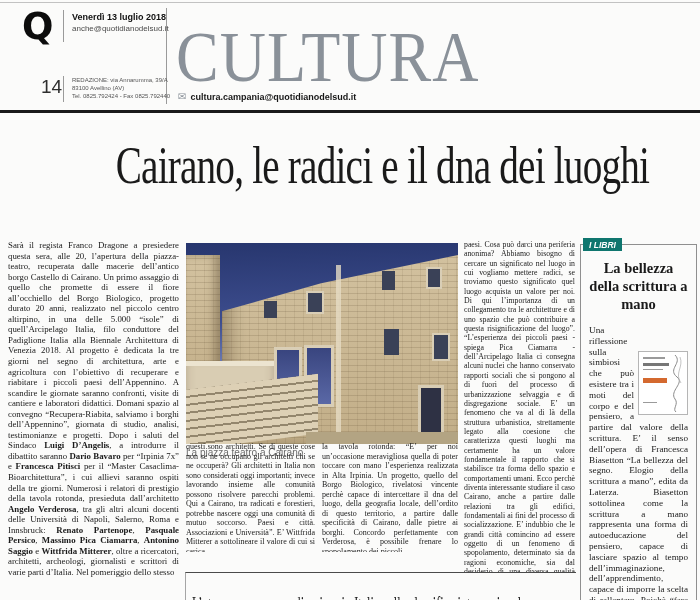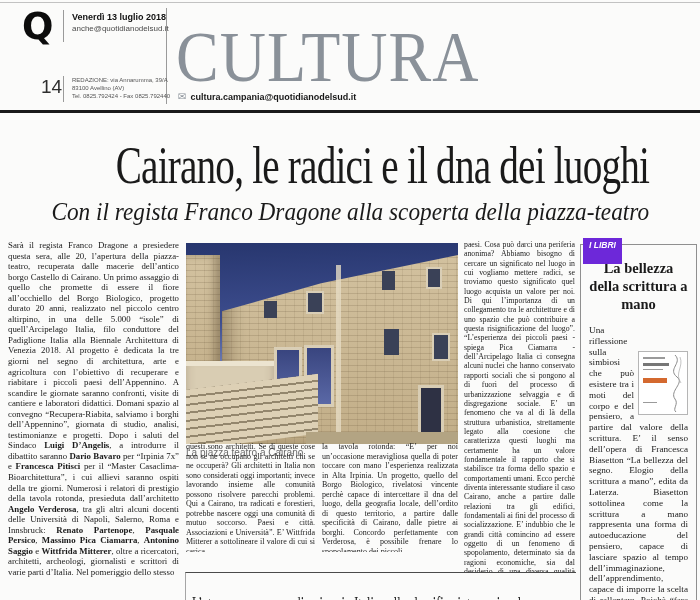--- a/index.html
+++ b/index.html
@@ -64,22 +64,22 @@
   .door{position:absolute;left:232px;top:142px;width:20px;height:59px;background:#2e3144;
         border:3px solid #d8cdb4;border-bottom:none;}
   .stairs{left:0;bottom:-6px;width:132px;height:60px;transform:skewY(-7deg);transform-origin:bottom left;
           background:repeating-linear-gradient(180deg,#ddd0b5 0 6px,#93866d 6px 8px);}
   .ground{left:120px;bottom:0;width:152px;height:12px;background:#b3a483;}
   .caption{position:absolute;left:186px;top:447px;font-size:10px;color:#6b6b6b;}
 
   
   .sidebar-box{position:absolute;left:580px;top:244px;width:115px;height:356px;
                border:1px solid #8f8f8f;border-bottom:none;background:#fbfbfa;}
-  .sidebar-tab{position:absolute;left:583px;top:238px;background:#6d28d9;color:#fff;
-               font-style:italic;font-weight:bold;font-size:8.5px;padding:2px 6px 14px;}
+  .sidebar-tab{position:absolute;left:583px;top:238px;background:#0f766e;color:#fff;
+               font-style:italic;font-weight:bold;font-size:8.5px;padding:2px 6px 1px;}
   .sb-inner{padding:14px 8px 0;}
   .sb-title{font-size:14.5px;line-height:18px;text-align:center;margin:0 0 12px;}
   .sb-body{font-size:9.2px;line-height:10.8px;text-align:justify;margin:0;hyphens:auto;}
   .book-cover{float:right;width:50px;height:64px;margin:26px 0 3px 4px;background:#fff;
               border:1px solid #b5b5b5;position:relative;box-sizing:border-box;}
   .bc-line{position:absolute;left:4px;height:2px;background:#9a9a9a;}
   .bc-l1{top:5px;width:22px;}
   .bc-l2{top:11px;width:26px;height:3px;background:#777;}
   .bc-l3{top:17px;width:20px;height:1px;}
   .bc-accent{position:absolute;left:4px;top:26px;width:24px;height:5px;background:#d4692f;}
@@ -111,21 +111,20 @@
       <div>Tel. 0825.792424 - Fax 0825.792440</div>
     </div>
     <div class="section-title">CULTURA</div>
     <div class="section-email-row sans">
       <span class="env">✉</span><span>cultura.campania@quotidianodelsud.it</span>
     </div>
   </header>
   <div class="rule-dark"></div>
 
   <div class="fit headline"><span>Cairano, le radici e il dna dei luoghi</span></div>
-  <div class="fit subhead"><span>Con il regista Franco Dragone alla scoperta della piazza-teatro</span></div>
 
   <div class="bodycol col1"><span>Sarà il regista Franco Dragone a presiedere questa sera, alle 20, l’apertura della piazza-teatro, recuperata dalle macerie dell’antico borgo Castello di Cairano. Un primo assaggio di quello che promette di essere il fiore all’occhiello del Borgo Biologico, progetto durato 20 anni, realizzato nel piccolo centro altirpino, in una delle 5.000 “isole” di quell’Arcipelago Italia, filo conduttore del Padiglione Italia alla Biennale Architettura di Venezia 2018. Al progetto è dedicata la tre giorni nel segno di architettura, arte e agricoltura con l’obiettivo di recuperare e riabitare i piccoli paesi dell’Appennino. A scandire le giornate saranno confronti, visite di cantiere e laboratori didattici. Domani spazio al convegno “Recupera-Riabita, salviamo i borghi dell’Appennino”, giornata di studio, analisi, testimonianze e progetti. Dopo i saluti del Sindaco </span><b>Luigi D’Angelis</b><span>, a introdurre il dibattito saranno </span><b>Dario Bavaro</b><span> per “Irpinia 7x” e </span><b>Francesca Pitisci</b><span> per il “Master Casaclima-Bioarchitettura”, i cui allievi saranno ospiti della tre giorni. Numerosi i relatori di prestigio della tavola rotonda, presieduta dall’architetto </span><b>Angelo Verderosa</b><span>, tra gli altri alcuni docenti delle Università di Napoli, Salerno, Roma e Innsbruck: </span><b>Renato Partenope</b><span>, </span><b>Pasquale Persico</b><span>, </span><b>Massimo Pica Ciamarra</b><span>, </span><b>Antonino Saggio</b><span> e </span><b>Wittfrida Mitterer</b><span>, oltre a ricercatori, architetti, archeologi, giornalisti e scrittori di varie parti d’Italia. Nel pomeriggio dello stesso</span></div>
 
   <div class="photo">
     <div class="abs stone tower"></div>
     <div class="abs stone mainb"></div>
     <div class="abs quoin"></div>
     <div class="abs parapet"></div>
     <div class="win" style="left:78px;top:58px;width:13px;height:17px;"></div>
     <div class="win framed" style="left:120px;top:48px;width:14px;height:19px;"></div>

